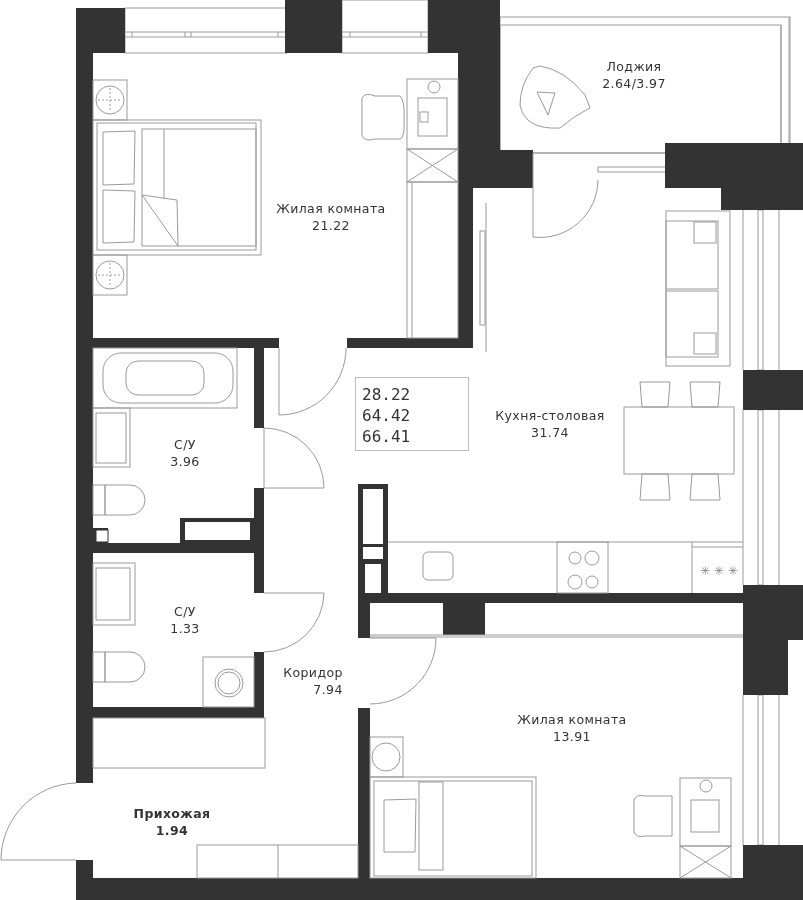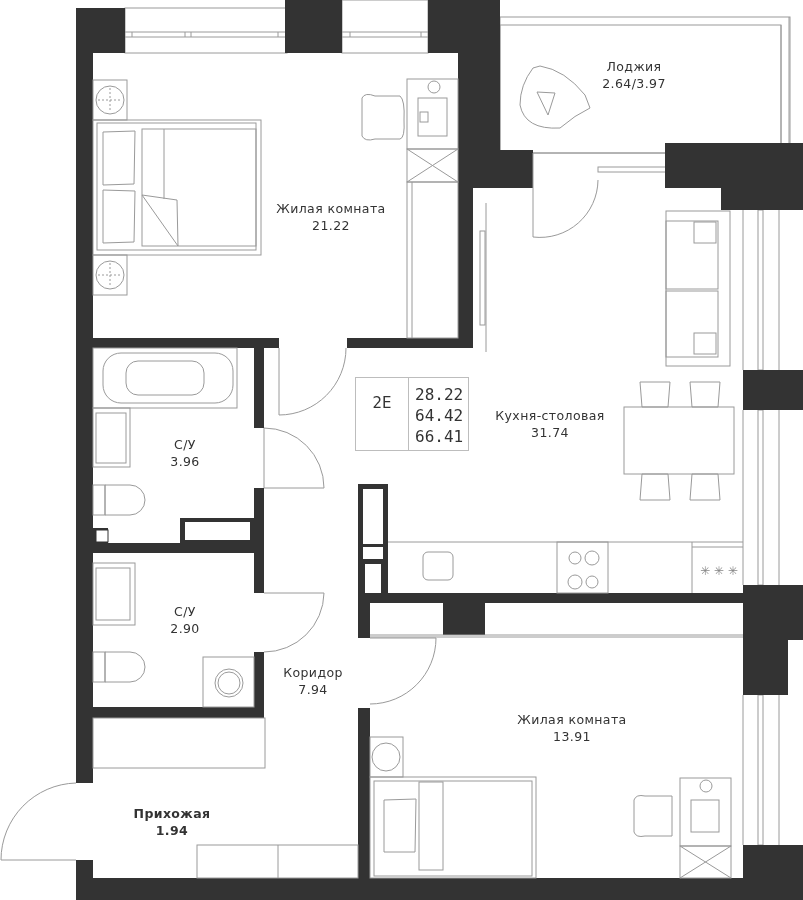--- a/index.html
+++ b/index.html
@@ -274,35 +274,34 @@
 <div class="label" style="left:550px; top:407px;">
   <span>Кухня-столовая</span>
   <span>31.74</span>
 </div>
 <div class="label" style="left:185px; top:436px;">
   <span>С/У</span>
   <span>3.96</span>
 </div>
 <div class="label" style="left:185px; top:603px;">
   <span>С/У</span>
-  <span>2.90</span>
-</div>
-<div class="label" style="left:313px; top:664px;">
+  <span>1.33</span>
+</div>
+<div class="label" style="left:313px; top:664px;text-align:right;">
   <span>Коридор</span>
   <span>7.94</span>
 </div>
 <div class="label" style="left:572px; top:711px;">
   <span>Жилая комната</span>
   <span>13.91</span>
 </div>
 <div class="label" style="left:172px; top:805px;font-weight:bold;">
   <span>Прихожая</span>
   <span>1.94</span>
 </div>
 
 <div class="unit-box">
-  <div class="code">2E</div>
   <div class="areas">
     <div>28.22</div>
     <div>64.42</div>
     <div>66.41</div>
   </div>
 </div>
 
 </body></html>

